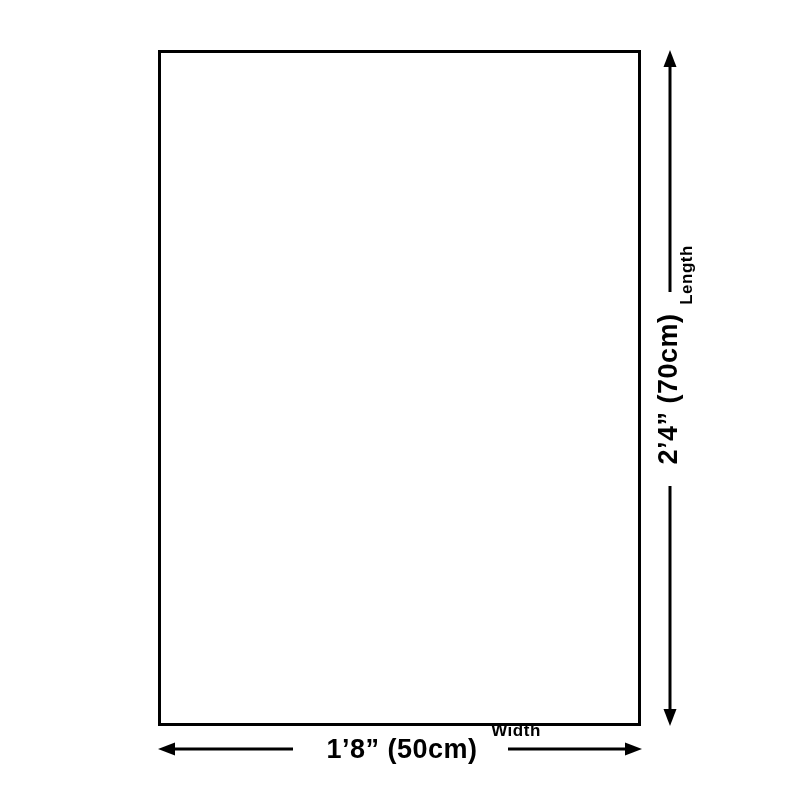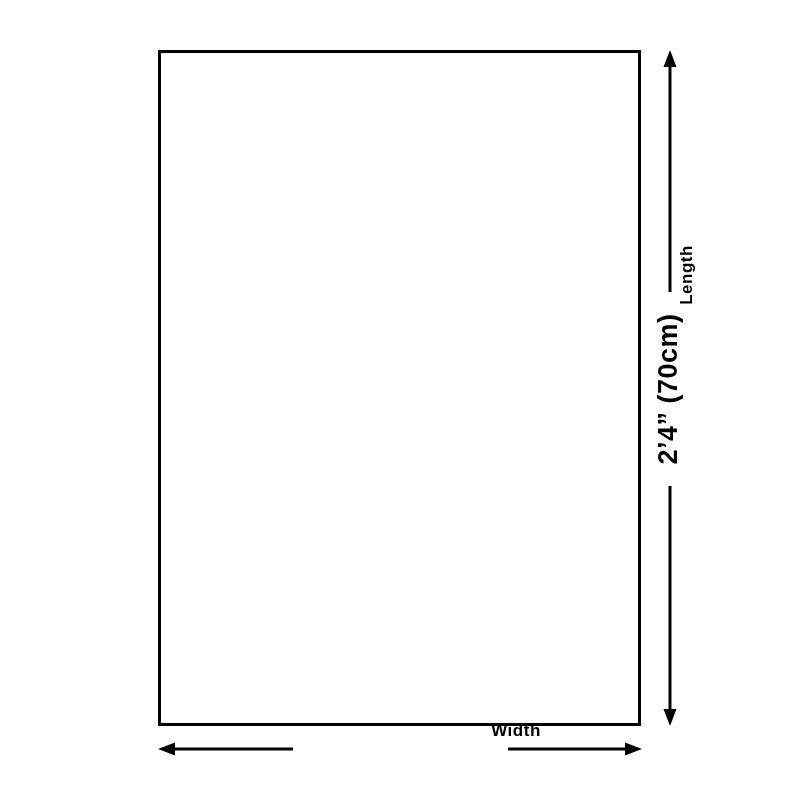--- a/index.html
+++ b/index.html
@@ -82,16 +82,17 @@
       <line x1="172" y1="749" x2="293" y2="749"></line>
       <line x1="508" y1="749" x2="629" y2="749"></line>
       <polygon points="642,749 625,742.5 625,755.5"></polygon>
     </g>
   </svg>
 
   <div class="dim-text value-text v-center" style="left: 668px; top: 389px;">2’4” (70cm)</div>
 
   <div class="dim-text axis-text v-center" style="left: 686px; top: 275px;">Length</div>
 
+  <div class="dim-text value-text h-center" style="left: 402px; top: 749px;">1’8” (50cm)</div>
 
   <div class="dim-text axis-text h-center" style="left: 516px; top: 730px;">Width</div>
 
 </div>
 
 </body></html>

